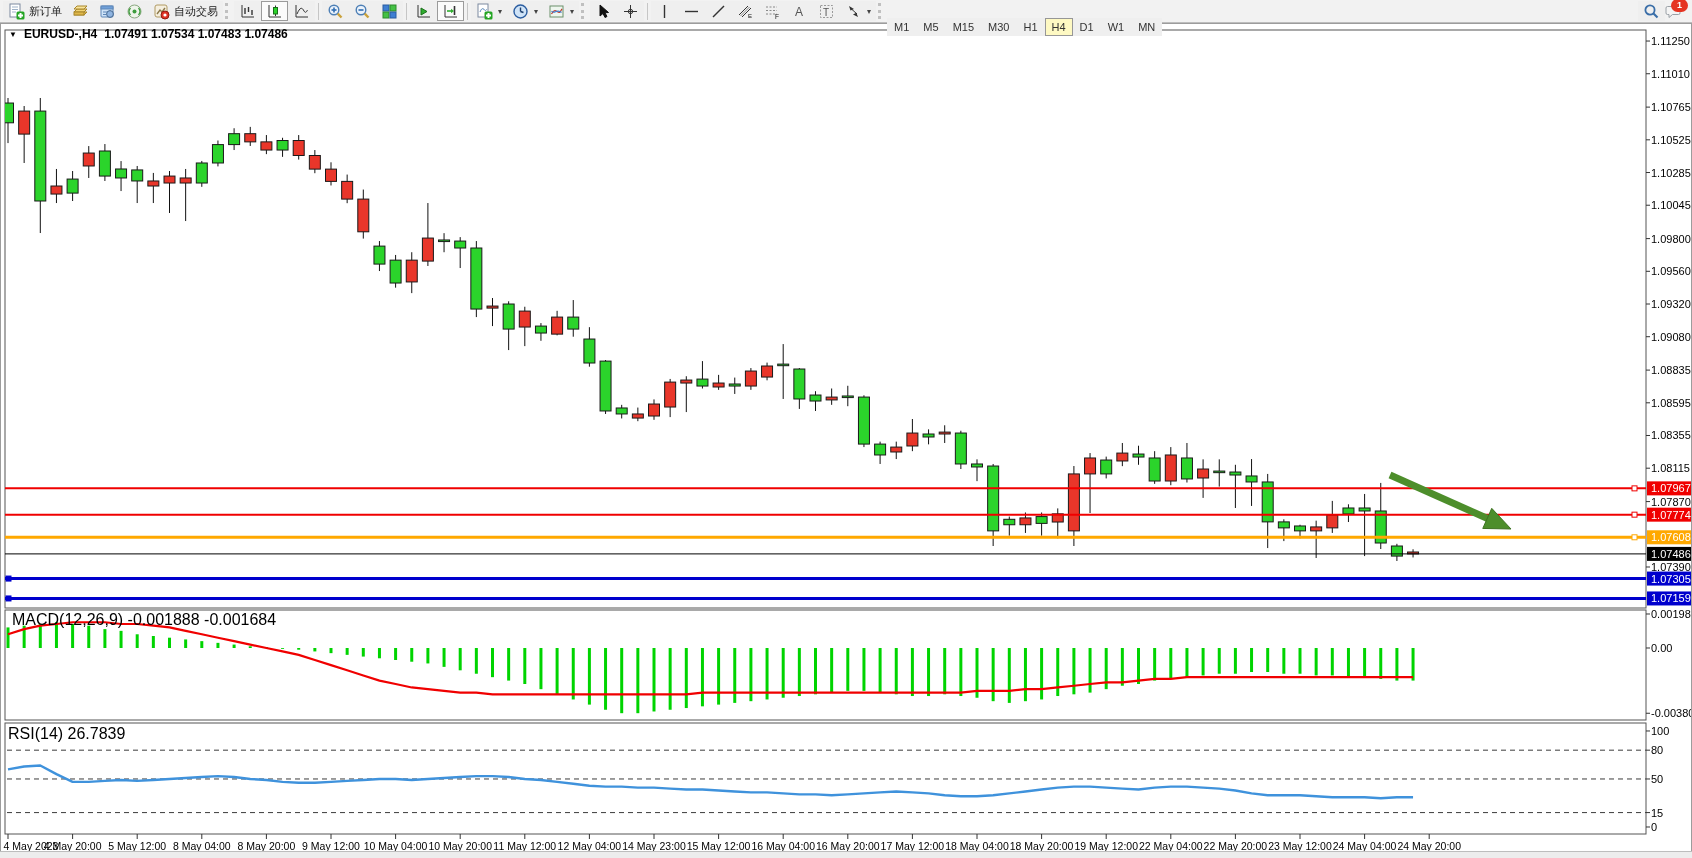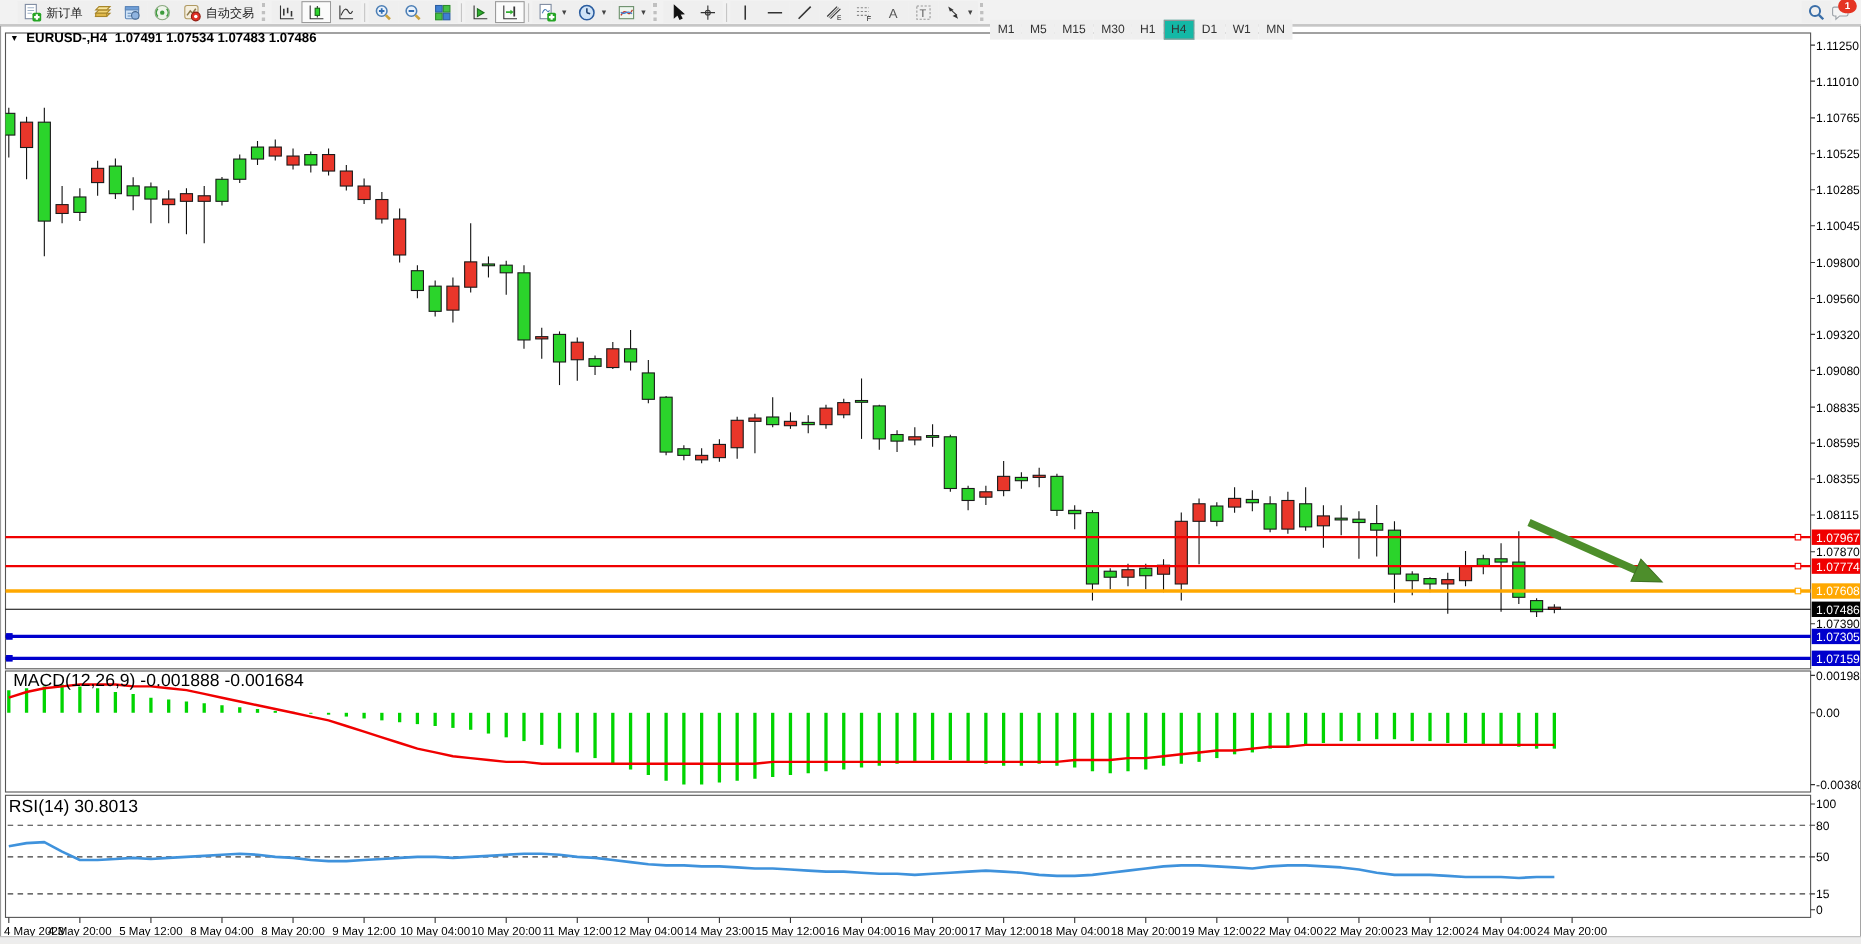--- a/index.html
+++ b/index.html
@@ -1,27 +1,27 @@
 <!DOCTYPE html>
 <html><head>
 <meta charset="utf-8">
 <style>
   html,body{margin:0;padding:0;background:#d4d0c8;}
   .app{position:relative;width:1692px;height:858px;background:#fff;overflow:hidden;
        font-family:"Liberation Sans",sans-serif;-webkit-font-smoothing:antialiased;}
   
   .toolbar{position:absolute;top:0;left:0;right:0;height:22px;background:#f2f2f2;
-           border-bottom:1px solid #bdbdbd;display:flex;align-items:center;padding-left:16px;z-index:5;}
+           border-bottom:1px solid #bdbdbd;display:flex;align-items:center;padding-left:3px;z-index:5;}
   .tb-btn{height:20px;display:flex;align-items:center;gap:4px;padding:0 4px;border:1px solid transparent;
           font-size:11px;color:#1a1a1a;cursor:default;flex:0 0 auto;}
   .tb-btn.active{background:#fbfbfb;border-color:#9b9b9b;}
   .tb-sep{width:1px;height:17px;background:#c6c6c6;margin:0 3px;flex:0 0 auto;}
   .tb-handle{width:3px;height:16px;margin:0 3px 0 2px;border-left:3px dotted #c0c0c0;flex:0 0 auto;}
   .tf{padding:2px 6px;font-size:11px;color:#333;border:1px solid transparent;flex:0 0 auto;margin-top:32px;}
-  .tf.active{background:#14b8a6;border-color:#979797;}
+  .tf.active{background:#fef9c3;border-color:#979797;}
   .caret{font-size:8px;color:#444;margin-left:1px;}
   .spacer{flex:1 1 auto;}
   .ic{width:17px;height:17px;display:block;flex:0 0 auto;}
   .chat-wrap{position:relative;margin-right:10px;}
   .badge{position:absolute;top:-4px;right:-6px;min-width:13px;height:13px;border-radius:8px;background:#e53422;
          color:#fff;font-size:9px;font-weight:bold;text-align:center;line-height:13px;padding:0 2px;}
   
   .chart-window{position:absolute;top:23px;left:0;width:1690px;height:828px;background:#fff;
                 border:1px solid #9c9c9c;}
   #plot{position:absolute;top:0;left:0;}
@@ -676,17 +676,17 @@
           <line x1="1428.1999999999998" y1="810" x2="1428.1999999999998" y2="815" stroke="#333"></line>
           <text x="1428.1999999999998" y="826">24 May 20:00</text>
         </g>
       </svg>
     <div class="overlay chart-title">
       <span class="tri">▼</span>
       <span>EURUSD-,H4</span>
       <span style="font-weight:700;">1.07491 1.07534 1.07483 1.07486</span>
     </div>
     <div class="overlay ind-label" style="left:11px;top:587px;">MACD(12,26,9) -0.001888 -0.001684</div>
-    <div class="overlay ind-label" style="left:7px;top:701px;">RSI(14) 30.8013</div>
+    <div class="overlay ind-label" style="left:7px;top:701px;">RSI(14) 26.7839</div>
   </div>
 
   <div class="status-bar"></div>
 </div>
 
 </body></html>

